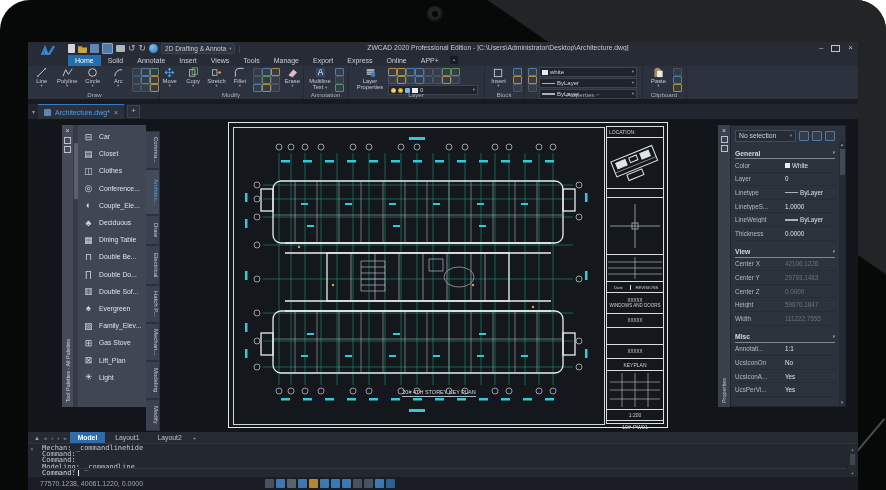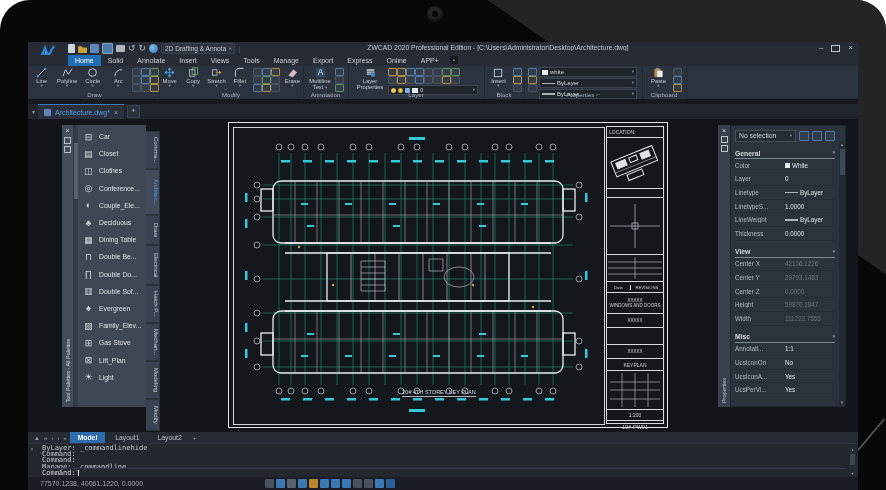--- a/index.html
+++ b/index.html
@@ -788,24 +788,24 @@
       <span class="navg">»</span>
       <span class="ltab act">Model</span>
       <span class="ltab">Layout1</span>
       <span class="ltab">Layout2</span>
       <span class="navg">+</span>
     </div>
 
     <div class="ab cmd">
       <span class="cmdx">×</span>
       <div class="chist">
-        <div class="cline">ByLayer: _commandlinehide</div>
+        <div class="cline">Mechan: _commandlinehide</div>
         <div class="cline">Command:</div>
         <div class="cline">Command:</div>
-        <div class="cline">Manage: _commandline</div>
+        <div class="cline">Modeling: _commandline</div>
       </div>
       <div class="cinput">
         <span>Command:</span>
         <span class="caretbar"></span>
       </div>
       <div class="cscroll">
         <div class="sarrow">▴</div>
         <span class="cthumb"></span>
         <div class="sarrow" style="position:absolute;bottom:0;left:0;right:0;">▾</div>
       </div>

